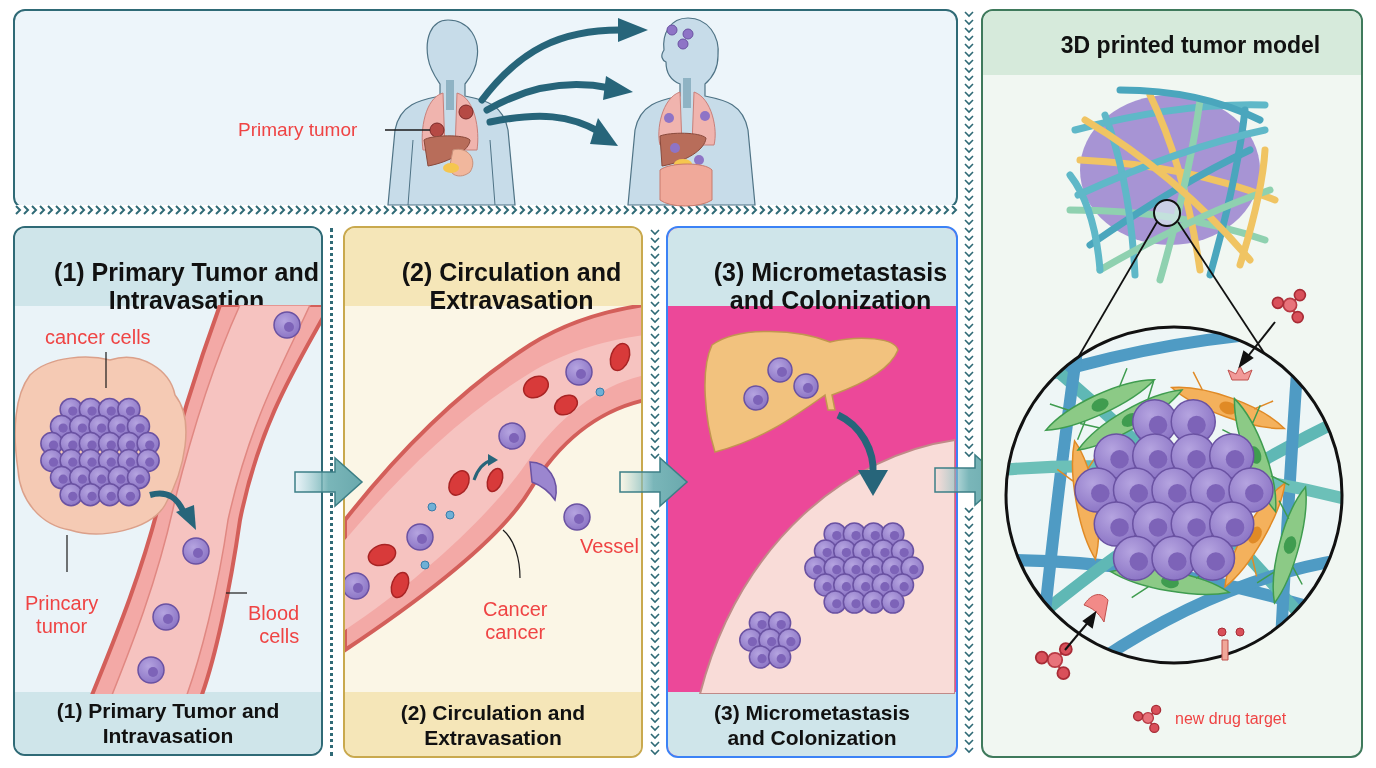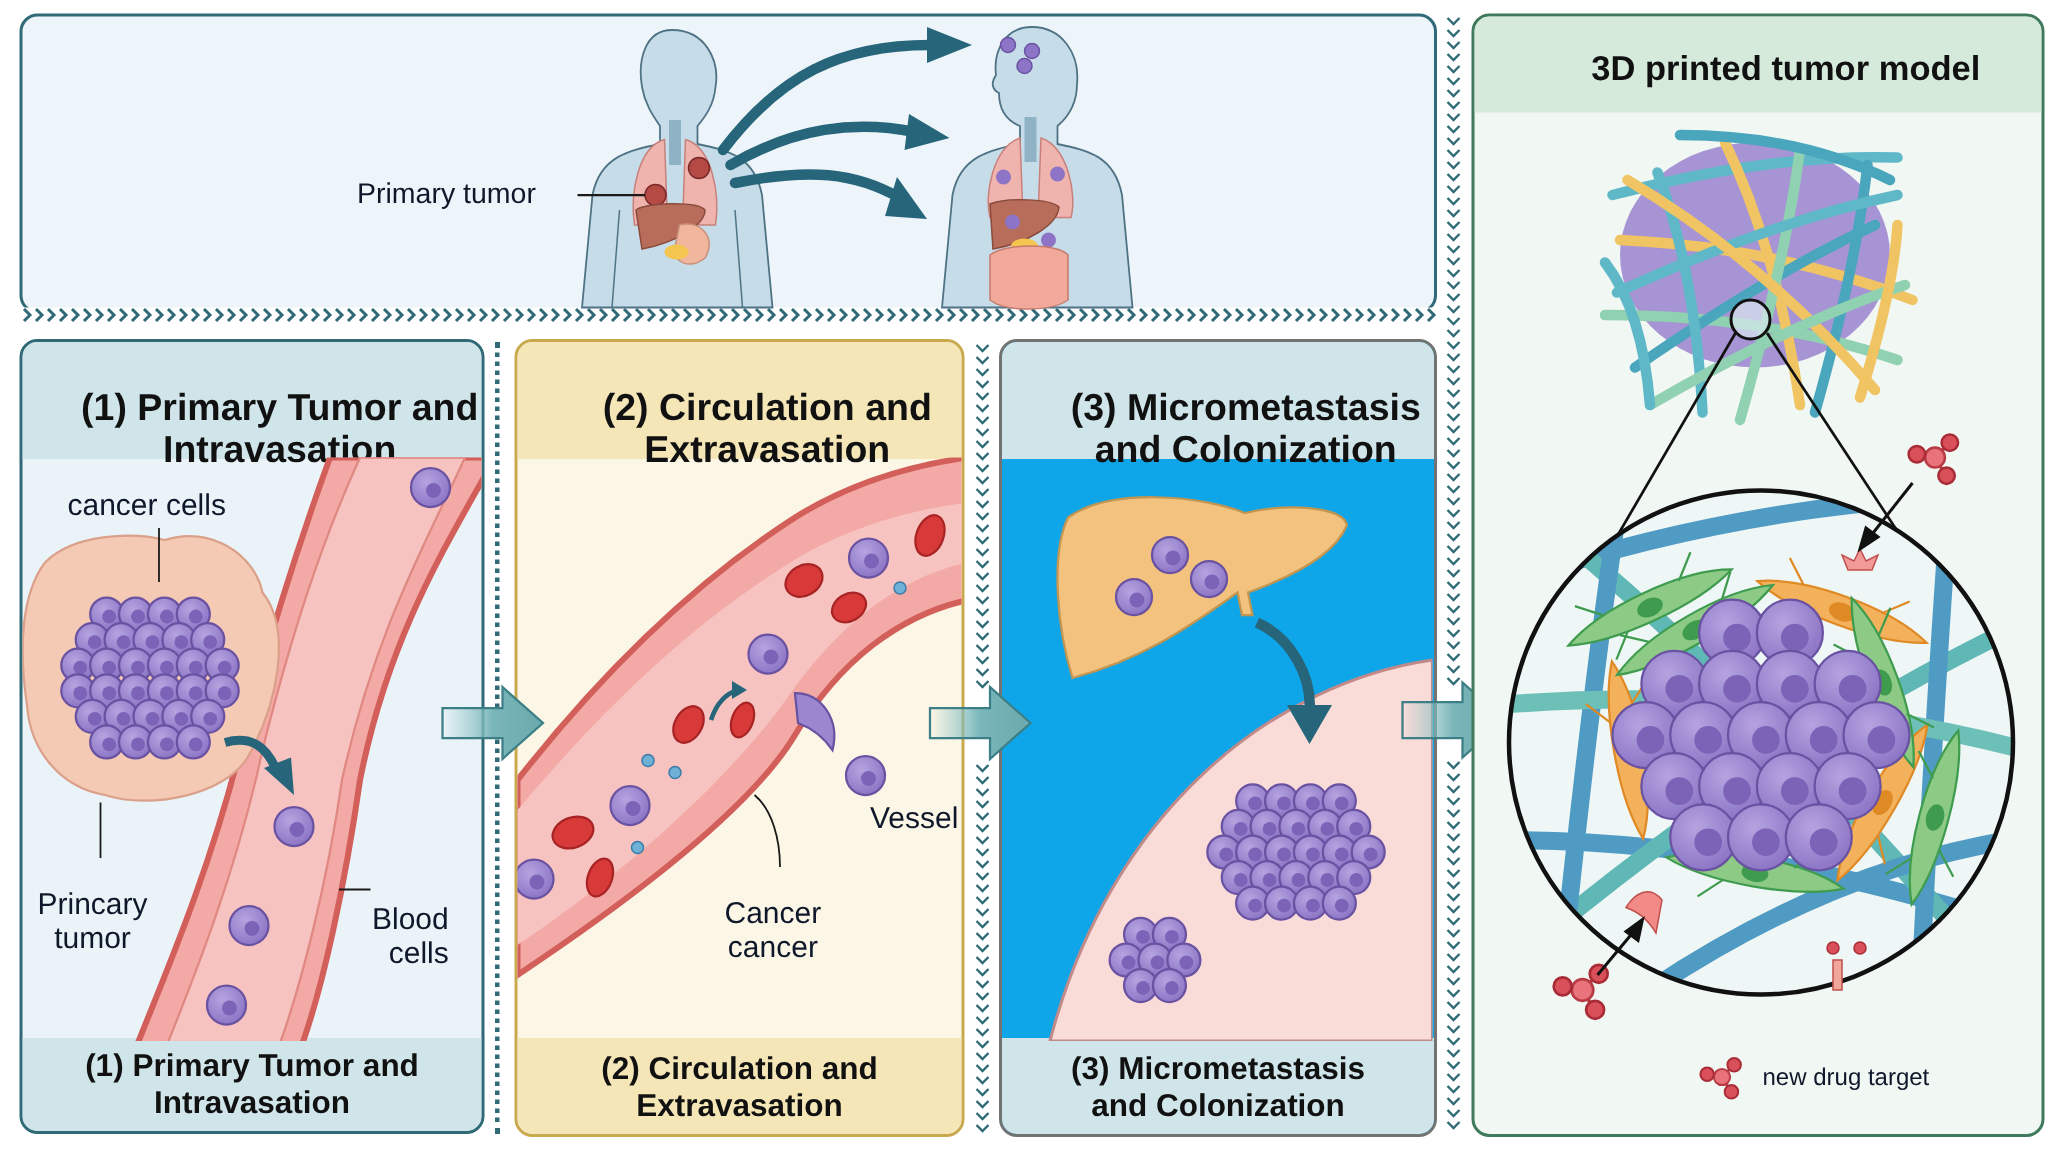--- a/index.html
+++ b/index.html
@@ -1,21 +1,21 @@
 <!DOCTYPE html>
 <html><head>
 <meta charset="utf-8">
 <style>
   html,body{margin:0;padding:0;}
   body{width:1376px;height:768px;background:#ffffff;position:relative;overflow:hidden;font-family:"Liberation Sans",sans-serif;}
   svg{position:absolute;left:0;top:0;}
   .panel{position:absolute;border-radius:12px;overflow:hidden;box-sizing:border-box;}
   .ptitle{position:absolute;left:0;right:0;text-align:center;font-weight:bold;color:#111;font-size:25px;line-height:28px;padding-left:37px;}
   .pfoot{position:absolute;left:0;right:0;text-align:center;font-weight:bold;color:#111;font-size:21px;line-height:25px;}
-  .lbl{position:absolute;color:#0f172a;font-size:20px;line-height:23px;text-align:center;}
+  .lbl{position:absolute;color:#ef4444;font-size:20px;line-height:23px;text-align:center;}
   .pre{white-space:pre-line;margin-top:16px;}
 </style>
 </head>
 <body>
 
 <div class="panel" style="left:13px;top:9px;width:945px;height:200px;border:2px solid #2f6a76;background:#edf5fa;">
 </div>
 <svg width="1376" height="768" style="pointer-events:none;">
 
   <g>
@@ -512,21 +512,21 @@
       <path d="M965,700 L969,704 L973,700" fill="none" stroke="#2f6a76" stroke-width="1.6"></path>
       <path d="M965,708 L969,712 L973,708" fill="none" stroke="#2f6a76" stroke-width="1.6"></path>
       <path d="M965,716 L969,720 L973,716" fill="none" stroke="#2f6a76" stroke-width="1.6"></path>
       <path d="M965,724 L969,728 L973,724" fill="none" stroke="#2f6a76" stroke-width="1.6"></path>
       <path d="M965,732 L969,736 L973,732" fill="none" stroke="#2f6a76" stroke-width="1.6"></path>
       <path d="M965,740 L969,744 L973,740" fill="none" stroke="#2f6a76" stroke-width="1.6"></path>
       <path d="M965,748 L969,752 L973,748" fill="none" stroke="#2f6a76" stroke-width="1.6"></path>
     </g>
 </svg>
 
-<div class="panel" style="left:666px;top:226px;width:292px;height:532px;border:2px solid #737373;background:#0ea5e9;">
+<div class="panel" style="left:666px;top:226px;width:292px;height:532px;border:2px solid #3b82f6;background:#ec4899;">
   <div style="position:absolute;left:0;right:0;top:0;height:78px;background:#cfe5ea;"></div>
   <div style="position:absolute;left:0;right:0;bottom:0;height:64px;background:#cfe5ea;"></div>
   <div class="ptitle pre" style="top:14px;">(3) Micrometastasis
 and Colonization</div>
   <div class="pfoot pre" style="bottom:6px;">(3) Micrometastasis
 and Colonization</div>
 </div>
 <svg width="1376" height="768" style="pointer-events:none;">
   <g clip-path="url(#c3)">
     <path d="M955,440 C850,455 740,540 700,694 L955,694 Z" fill="#f9dcd8" stroke="#c08a88" stroke-width="2"></path>

